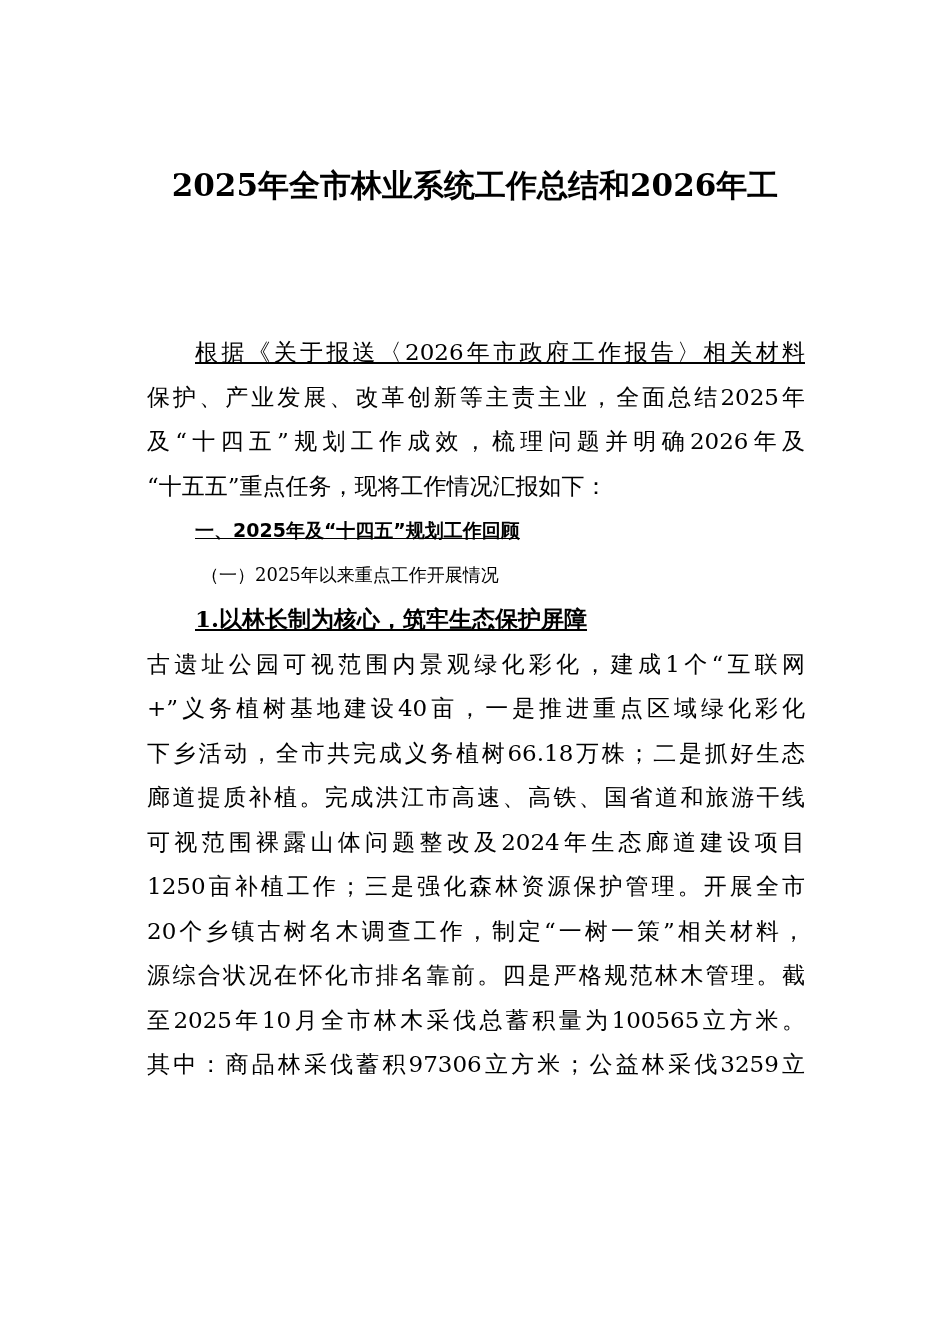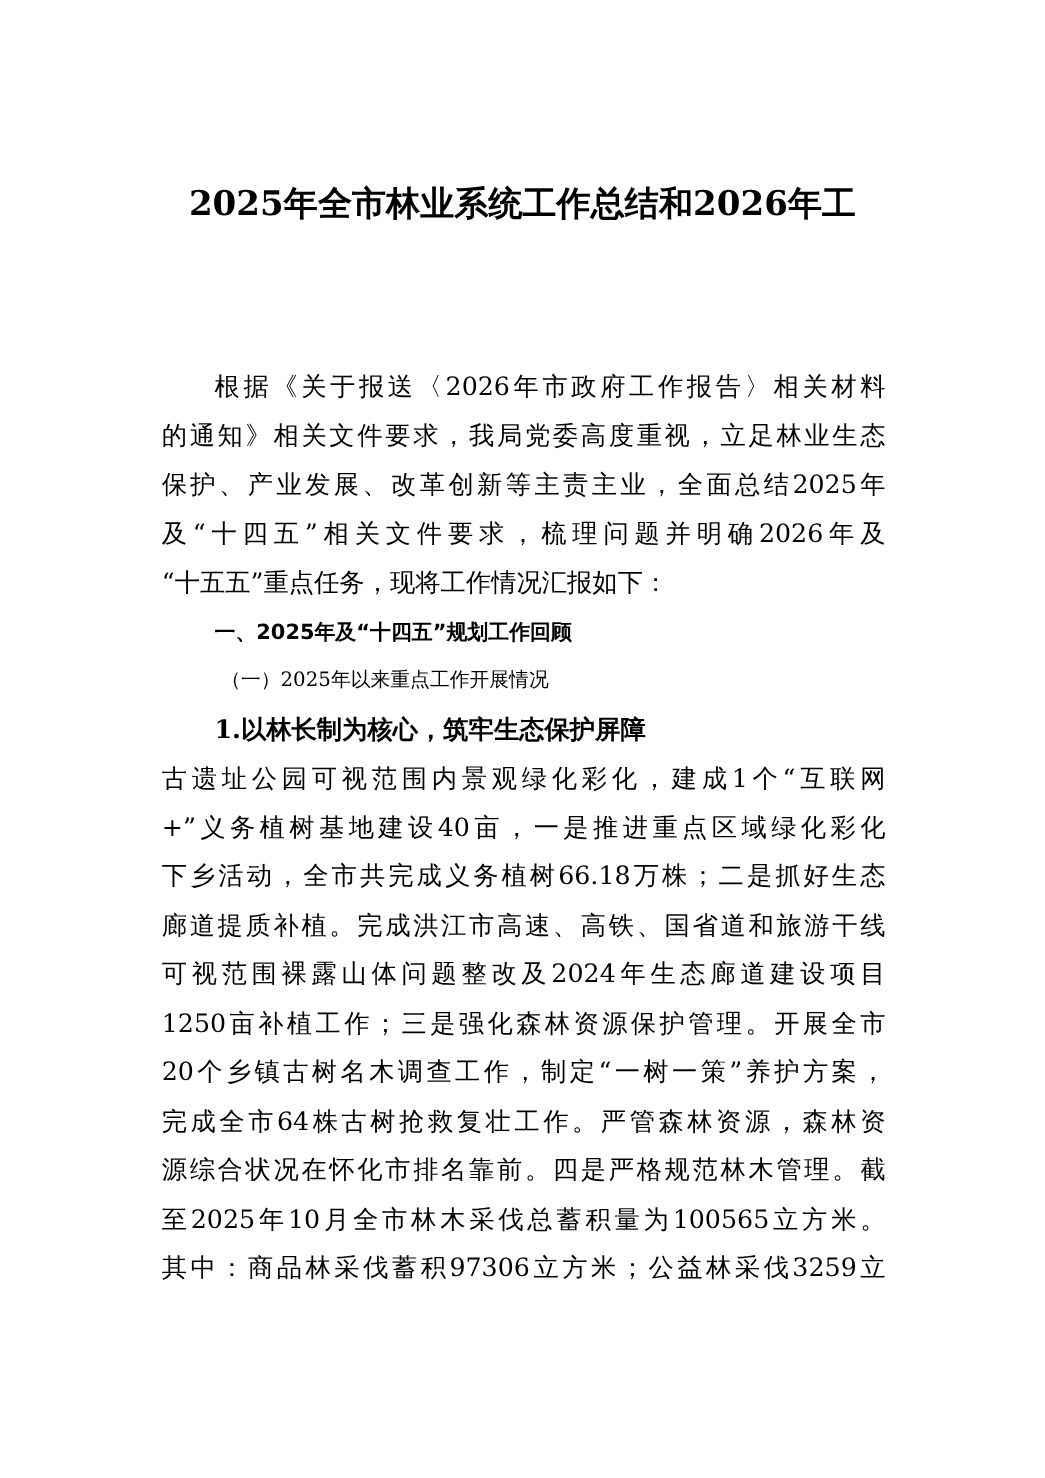--- a/index.html
+++ b/index.html
@@ -6,53 +6,51 @@
     body { width: 950px; height: 1344px; position: relative; overflow: hidden;
            font-family: "DejaVu Serif", "Liberation Serif", serif; color: #000; }
     .page { position: absolute; left: 0; top: 0; width: 950px; height: 1047px; }
     .title { position: absolute; left: 140px; width: 670px; text-align: center;
              font-weight: bold; font-size: 31px; line-height: 60px; top: 155px; letter-spacing: 0px; }
     .title .line { display: block; }
     .body { position: absolute; left: 147px; width: 658px; top: 330px; }
     .line { display: block; height: 44.5px; line-height: 44.5px; font-size: 23px;
             white-space: nowrap; text-align: justify; text-align-last: justify; overflow: hidden; }
     .line.last { text-align-last: left; }
-    .indent { padding-left: 48px; }
+    .indent { padding-left: 48px; text-decoration: underline; }
     .h1 { font-family: "DejaVu Sans", "Liberation Sans", sans-serif; font-weight: bold; font-size: 19px; text-align-last: left; }
     .h2 { font-family: "DejaVu Serif", "Liberation Serif", serif; font-size: 18px; text-align-last: left; padding-left: 54px; }
     .h3 { font-weight: bold; text-align-last: left; }
   </style>
 </head>
 <body>
 
 <div class="page">
   <div class="title">
     <span class="line" style="font-size:31px;height:60px;line-height:60px;text-align-last:center;">2025年全市林业系统工作总结和2026年工</span>
   </div>
 
   <div class="body">
     <div>
       <span class="line indent">根据《关于报送〈2026年市政府工作报告〉相关材料</span>
-      <span class="line">的通知》相关文件要求，我局党委高度重视，立足林业生态</span>
       <span class="line">保护、产业发展、改革创新等主责主业，全面总结2025年</span>
-      <span class="line">及“十四五”相关文件要求，梳理问题并明确2026年及</span>
+      <span class="line">及“十四五”规划工作成效，梳理问题并明确2026年及</span>
       <span class="line last">“十五五”重点任务，现将工作情况汇报如下：</span>
     </div>
 
     <span class="line h1 indent">一、2025年及“十四五”规划工作回顾</span>
     <span class="line h2">（一）2025年以来重点工作开展情况</span>
     <span class="line h3 indent">1.以林长制为核心，筑牢生态保护屏障</span>
 
     <div>
       <span class="line">古遗址公园可视范围内景观绿化彩化，建成1个“互联网</span>
       <span class="line">+”义务植树基地建设40亩，一是推进重点区域绿化彩化</span>
       <span class="line">下乡活动，全市共完成义务植树66.18万株；二是抓好生态</span>
       <span class="line">廊道提质补植。完成洪江市高速、高铁、国省道和旅游干线</span>
       <span class="line">可视范围裸露山体问题整改及2024年生态廊道建设项目</span>
       <span class="line">1250亩补植工作；三是强化森林资源保护管理。开展全市</span>
-      <span class="line">20个乡镇古树名木调查工作，制定“一树一策”养护方案，</span>
-      <span class="line">完成全市64株古树抢救复壮工作。严管森林资源，森林资</span>
+      <span class="line">20个乡镇古树名木调查工作，制定“一树一策”相关材料，</span>
       <span class="line">源综合状况在怀化市排名靠前。四是严格规范林木管理。截</span>
       <span class="line">至2025年10月全市林木采伐总蓄积量为100565立方米。</span>
       <span class="line">其中：商品林采伐蓄积97306立方米；公益林采伐3259立</span>
     </div>
   </div>
 </div>
 
 </body></html>

